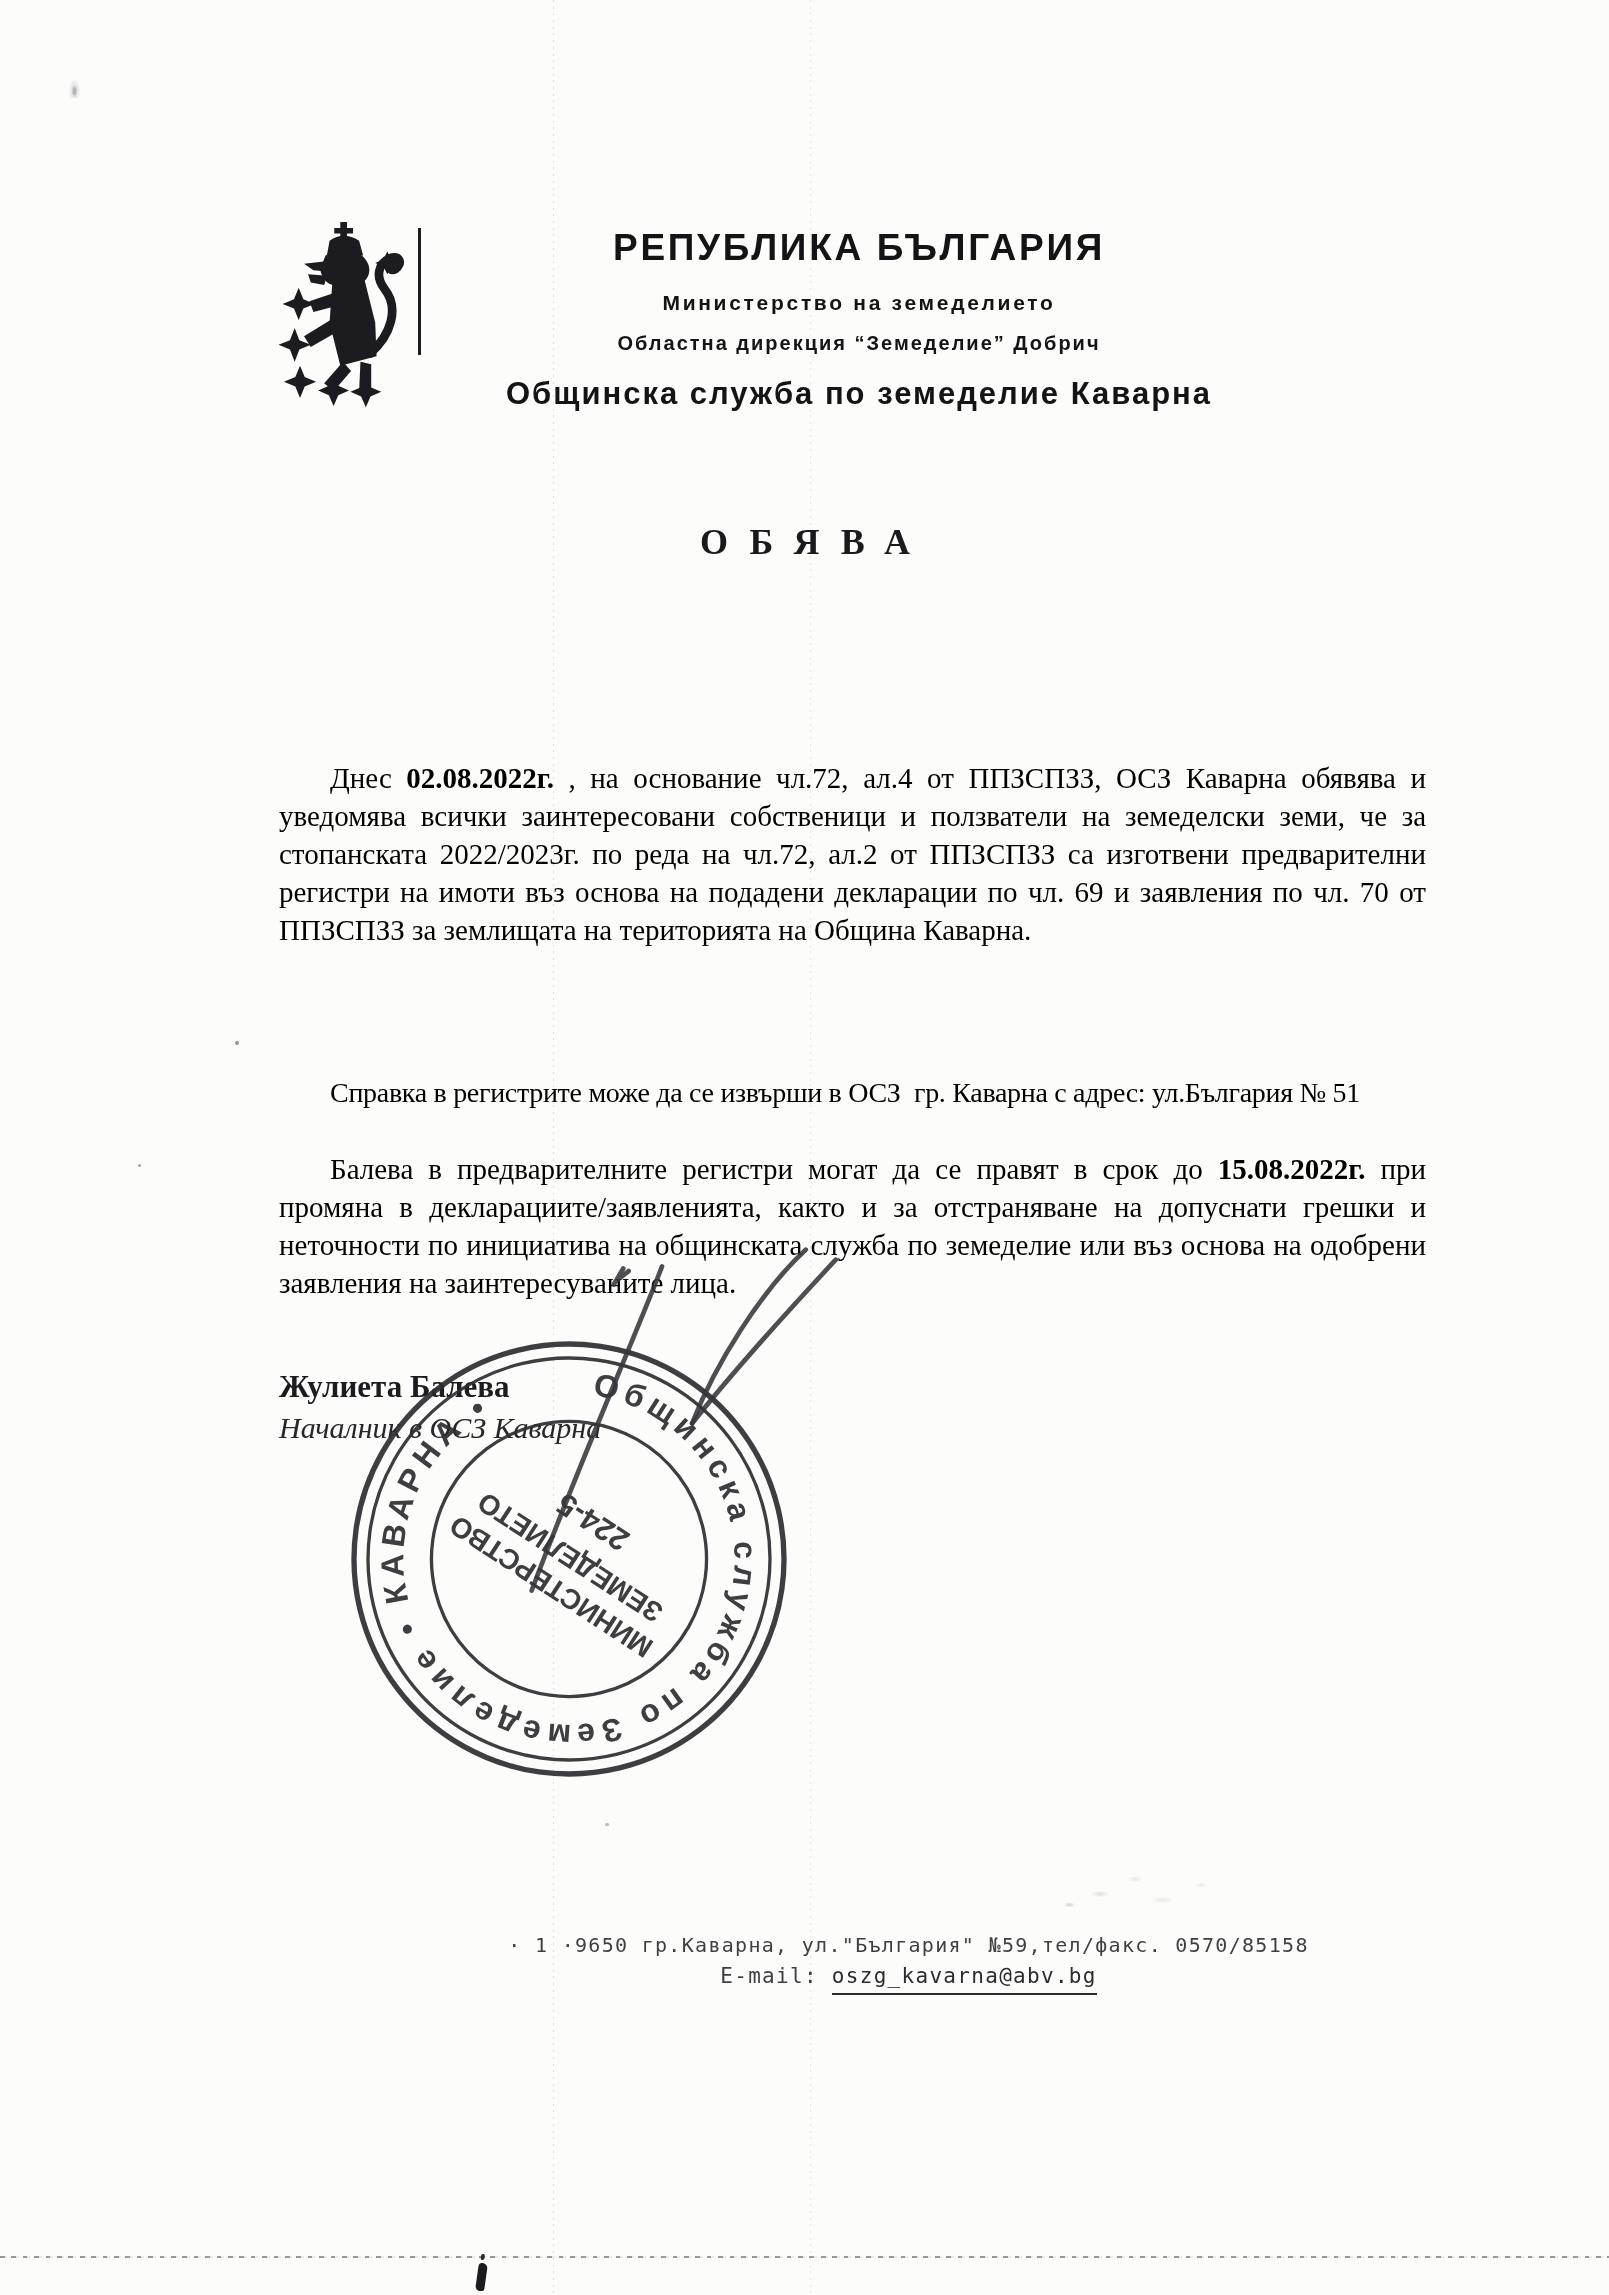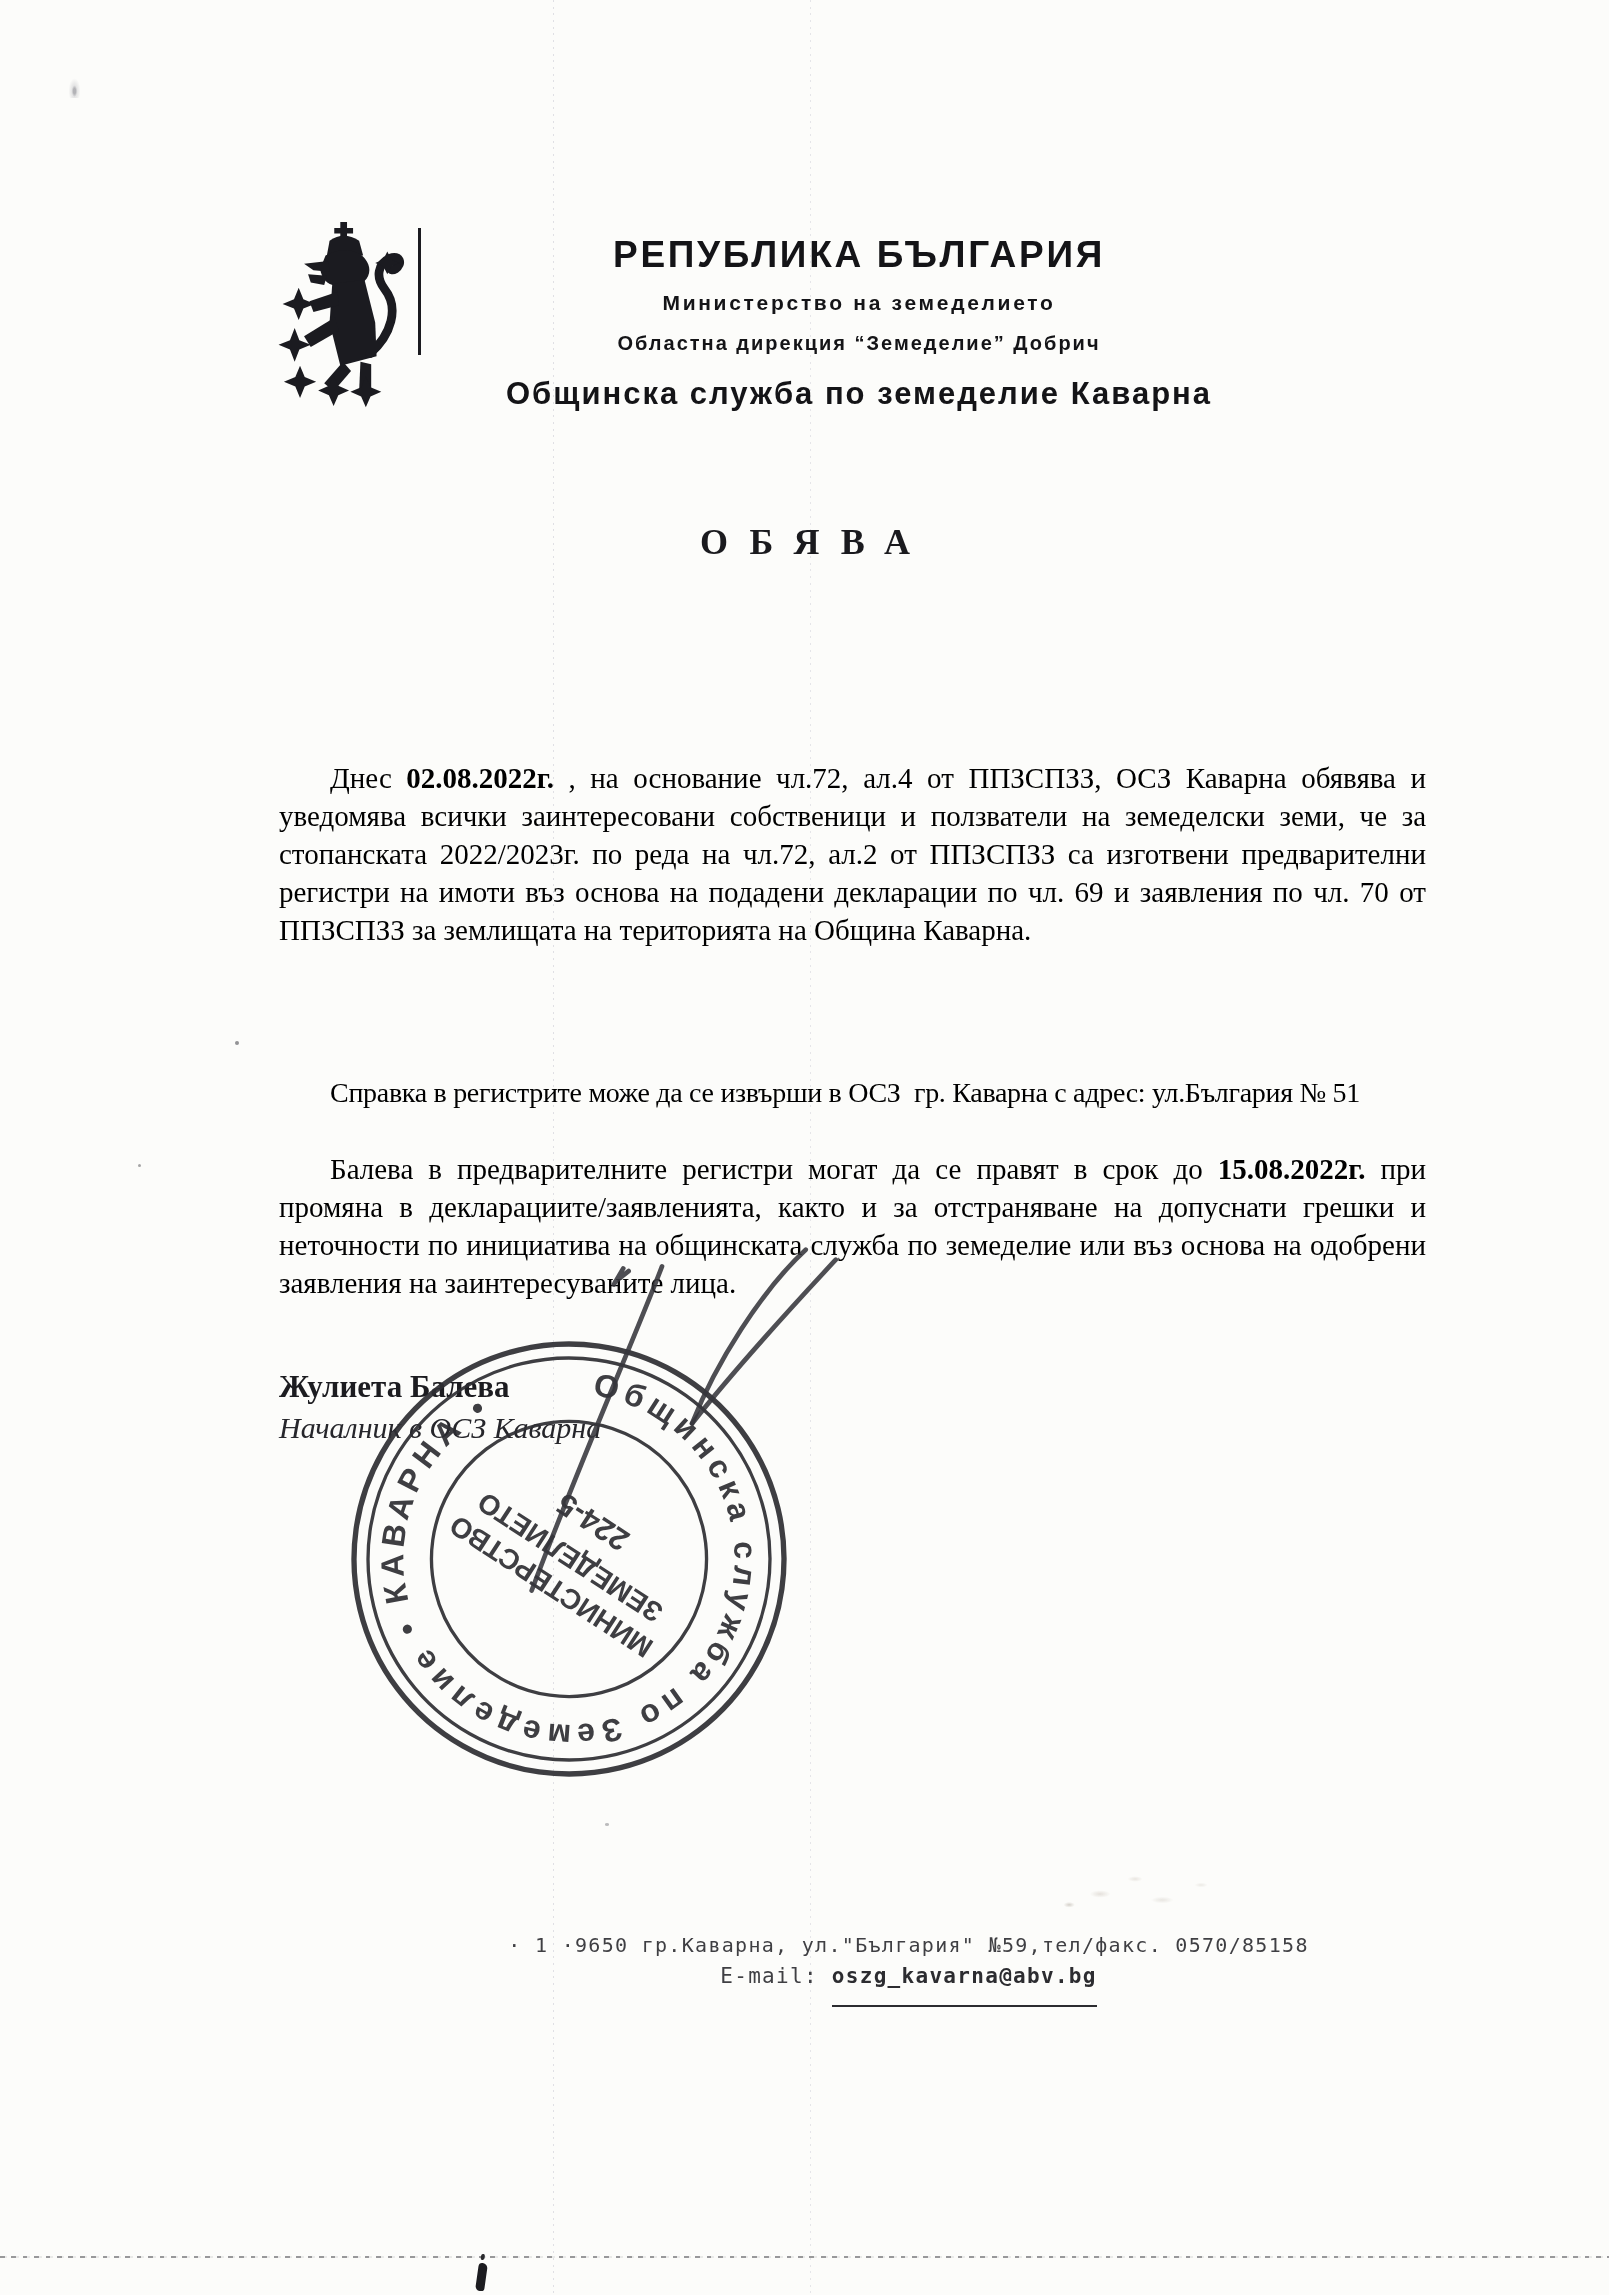--- a/index.html
+++ b/index.html
@@ -32,21 +32,21 @@
       radial-gradient(ellipse 9.4px 3.3px at 82% 45%, rgba(130,115,95,.28), transparent 70%);}
   .dot-a{position:absolute;left:235px;top:1041px;width:4px;height:4px;border-radius:50%;background:rgba(60,60,65,.55);}
   .dot-b{position:absolute;left:138px;top:1164px;width:3.3px;height:3.3px;border-radius:50%;background:rgba(60,60,65,.45);}
   .dot-c{position:absolute;left:605px;top:1823px;width:4px;height:2.7px;border-radius:50%;background:rgba(90,90,95,.4);}
 
   
   .coat{position:absolute;left:273px;top:222px;width:140px;height:188px;}
   .hdr-divider{position:absolute;left:418px;top:228px;width:2.7px;height:127px;background:#1b1b20;}
   .hdr{position:absolute;left:428px;top:0;width:862px;color:#141417;
     font-family:"Liberation Sans", sans-serif;font-weight:bold;text-align:center;}
-  .hdr-l1{position:absolute;left:0;right:0;top:234px;font-size:37px;letter-spacing:2.7px;}
+  .hdr-l1{position:absolute;left:0;right:0;top:227px;font-size:37px;letter-spacing:2.7px;}
   .hdr-l2{position:absolute;left:0;right:0;top:291px;font-size:21px;letter-spacing:2.7px;}
   .hdr-l3{position:absolute;left:0;right:0;top:332px;font-size:20px;letter-spacing:2px;}
   .hdr-l4{position:absolute;left:0;right:0;top:376px;font-size:31px;letter-spacing:2px;}
 
   
   .doc-title{position:absolute;left:0;right:0;top:521px;text-align:center;
     font-size:36px;font-weight:bold;letter-spacing:21.4px;padding-left:21.4px;color:#1a1a1e;}
 
   
   .para{position:absolute;left:279px;width:1147px;font-size:29px;line-height:38px;
@@ -64,21 +64,21 @@
   .stamp-ink{fill:none;stroke:#2e2e33;}
   .stamp text{fill:#2e2e33;stroke:none;font-family:"Liberation Sans", sans-serif;font-weight:bold;}
   .sig-strokes{position:absolute;left:321px;top:1243px;width:535px;height:401px;z-index:3;}
   .sig-strokes path{fill:none;stroke:#35353b;stroke-width:7;stroke-linecap:round;opacity:.88;}
 
   
   .footer{position:absolute;left:347px;top:1933px;width:1123px;text-align:center;
     font-family:"DejaVu Sans Mono", monospace;color:#3f3f43;}
   .footer-l1{font-size:20px;letter-spacing:1.3px;}
   .footer-l2{margin-top:6.7px;font-size:21px;letter-spacing:1.3px;}
-  .footer-email{font-weight:bold;color:#2c2c30;border-bottom:2.7px solid #2c2c30;padding-bottom:17px;}
+  .footer-email{font-weight:normal;color:#2c2c30;border-bottom:2.7px solid #2c2c30;padding-bottom:5px;}
 </style>
 </head>
 <body>
 
 <div class="page">
 
   <div class="scanline a"></div>
   <div class="scanline b"></div>
   <div class="noise-line"></div>
   <div class="blot"></div>

